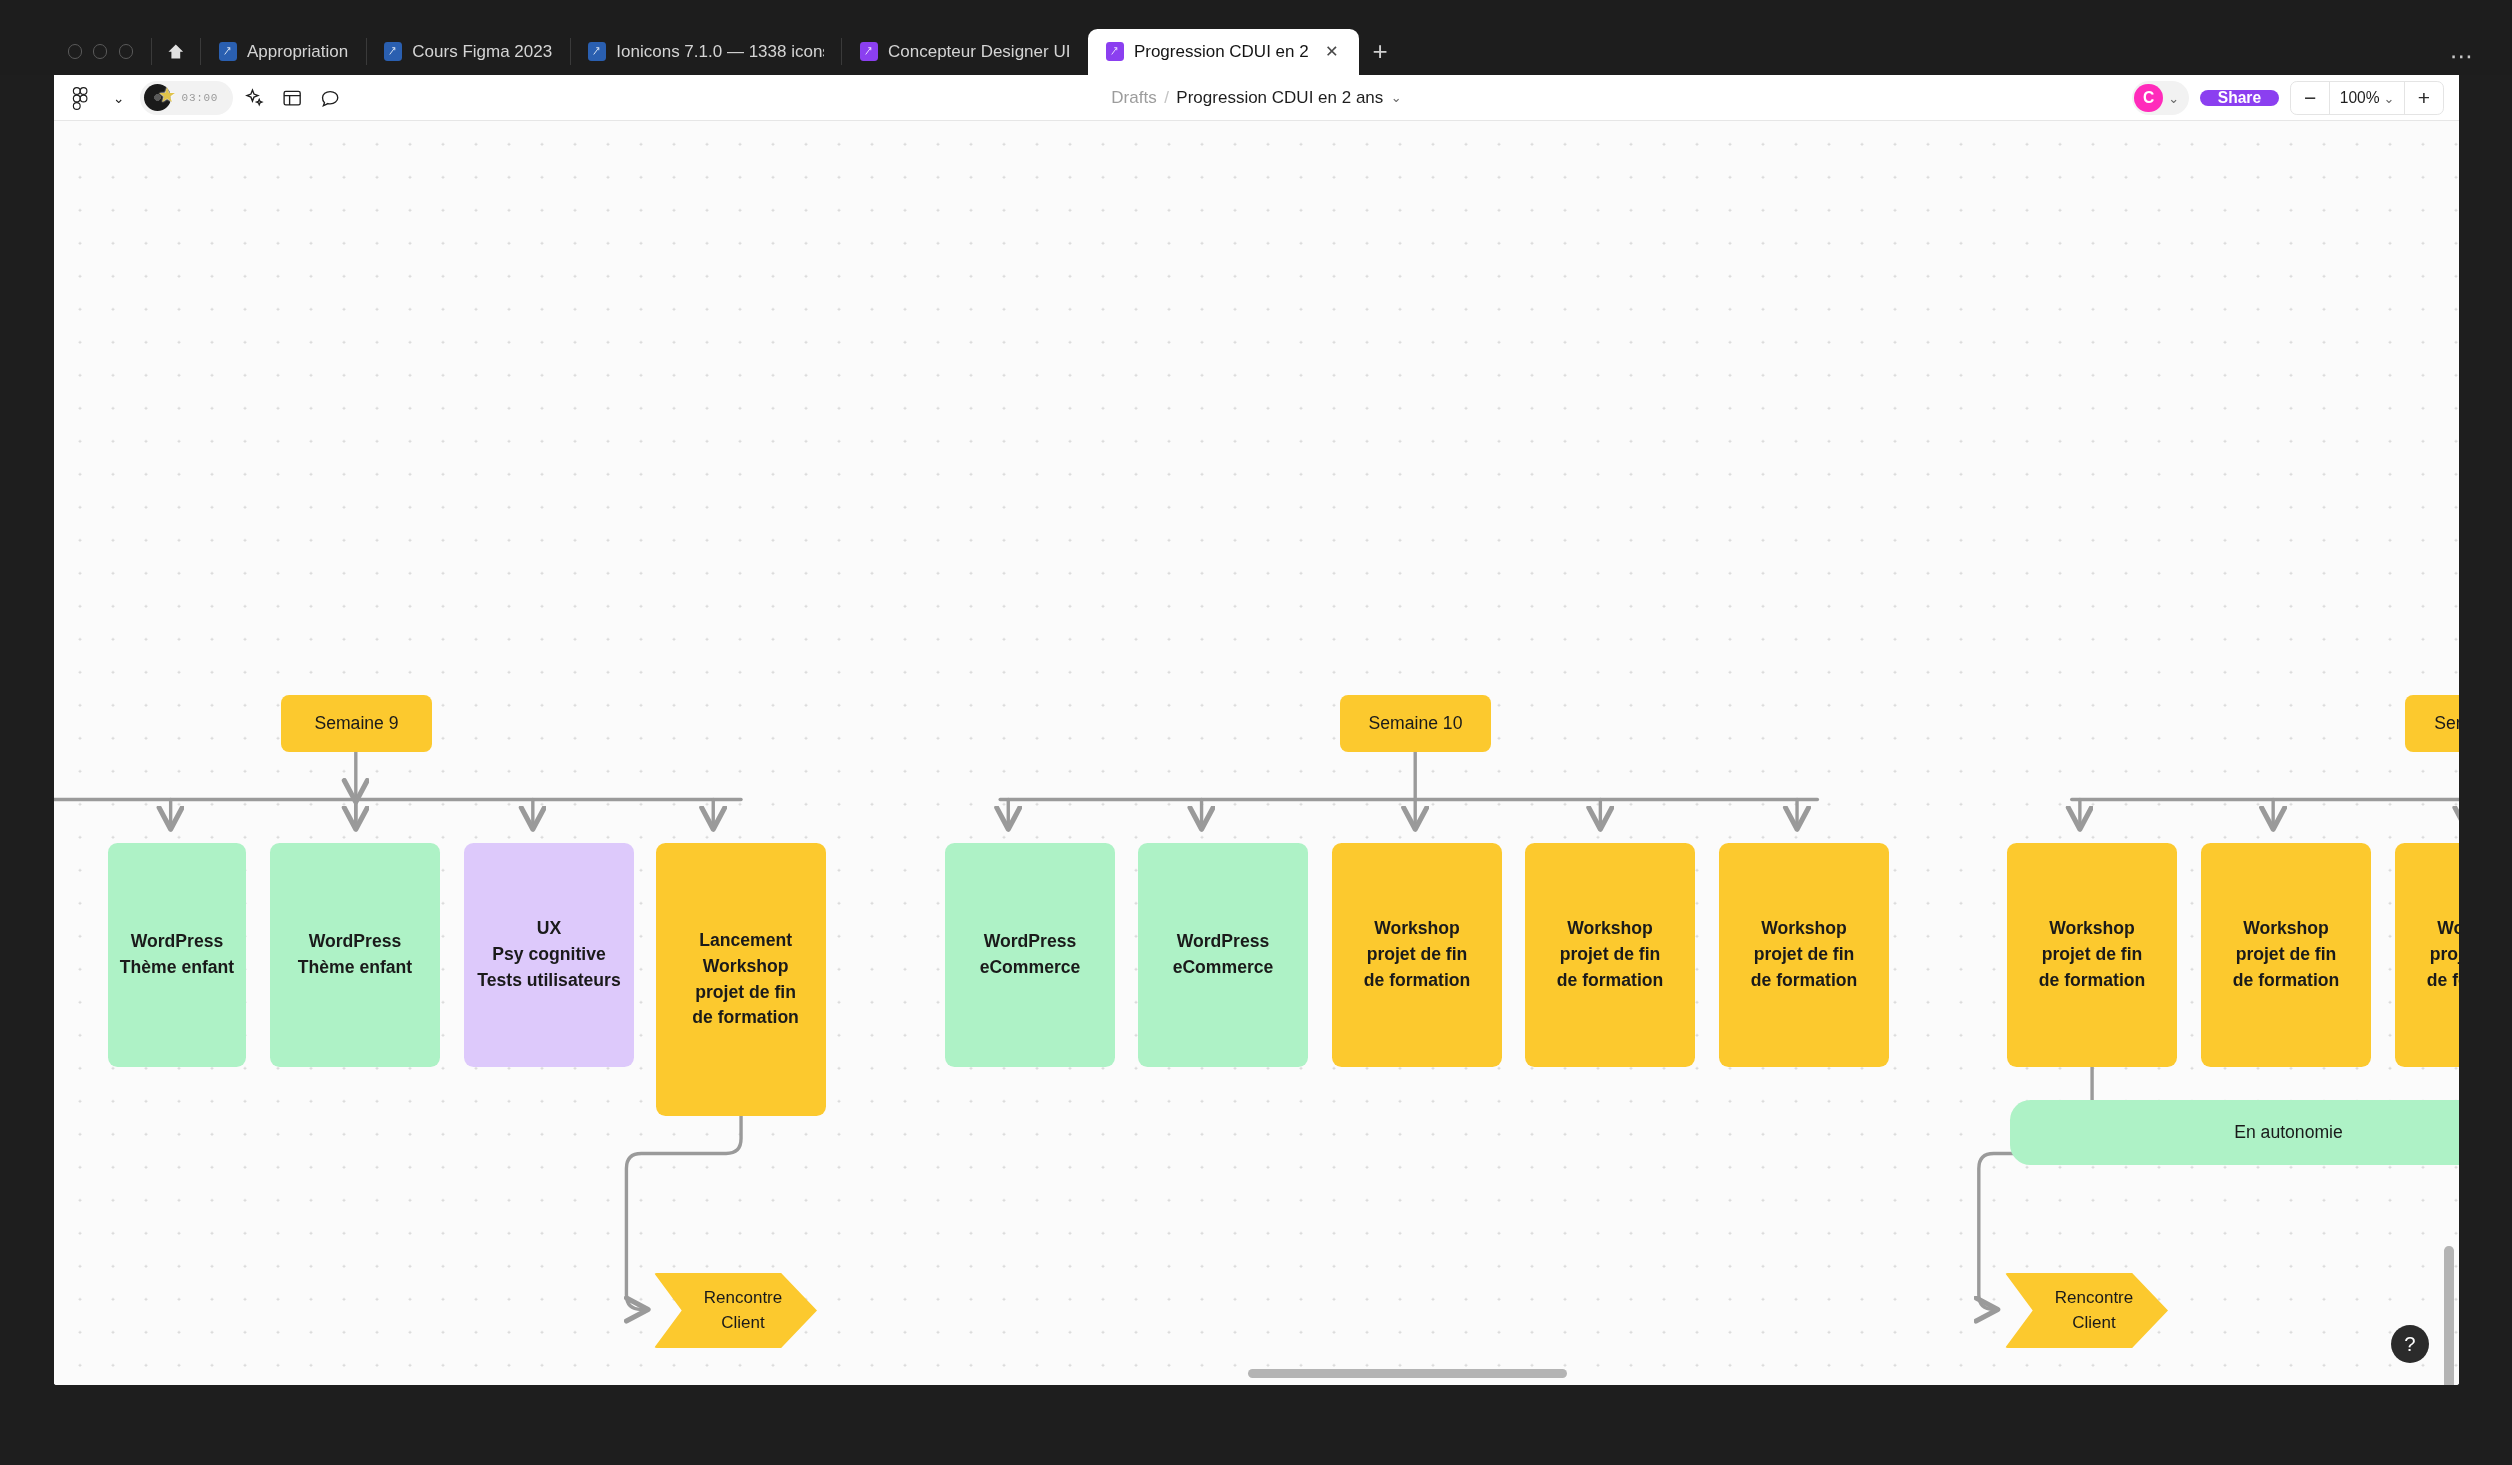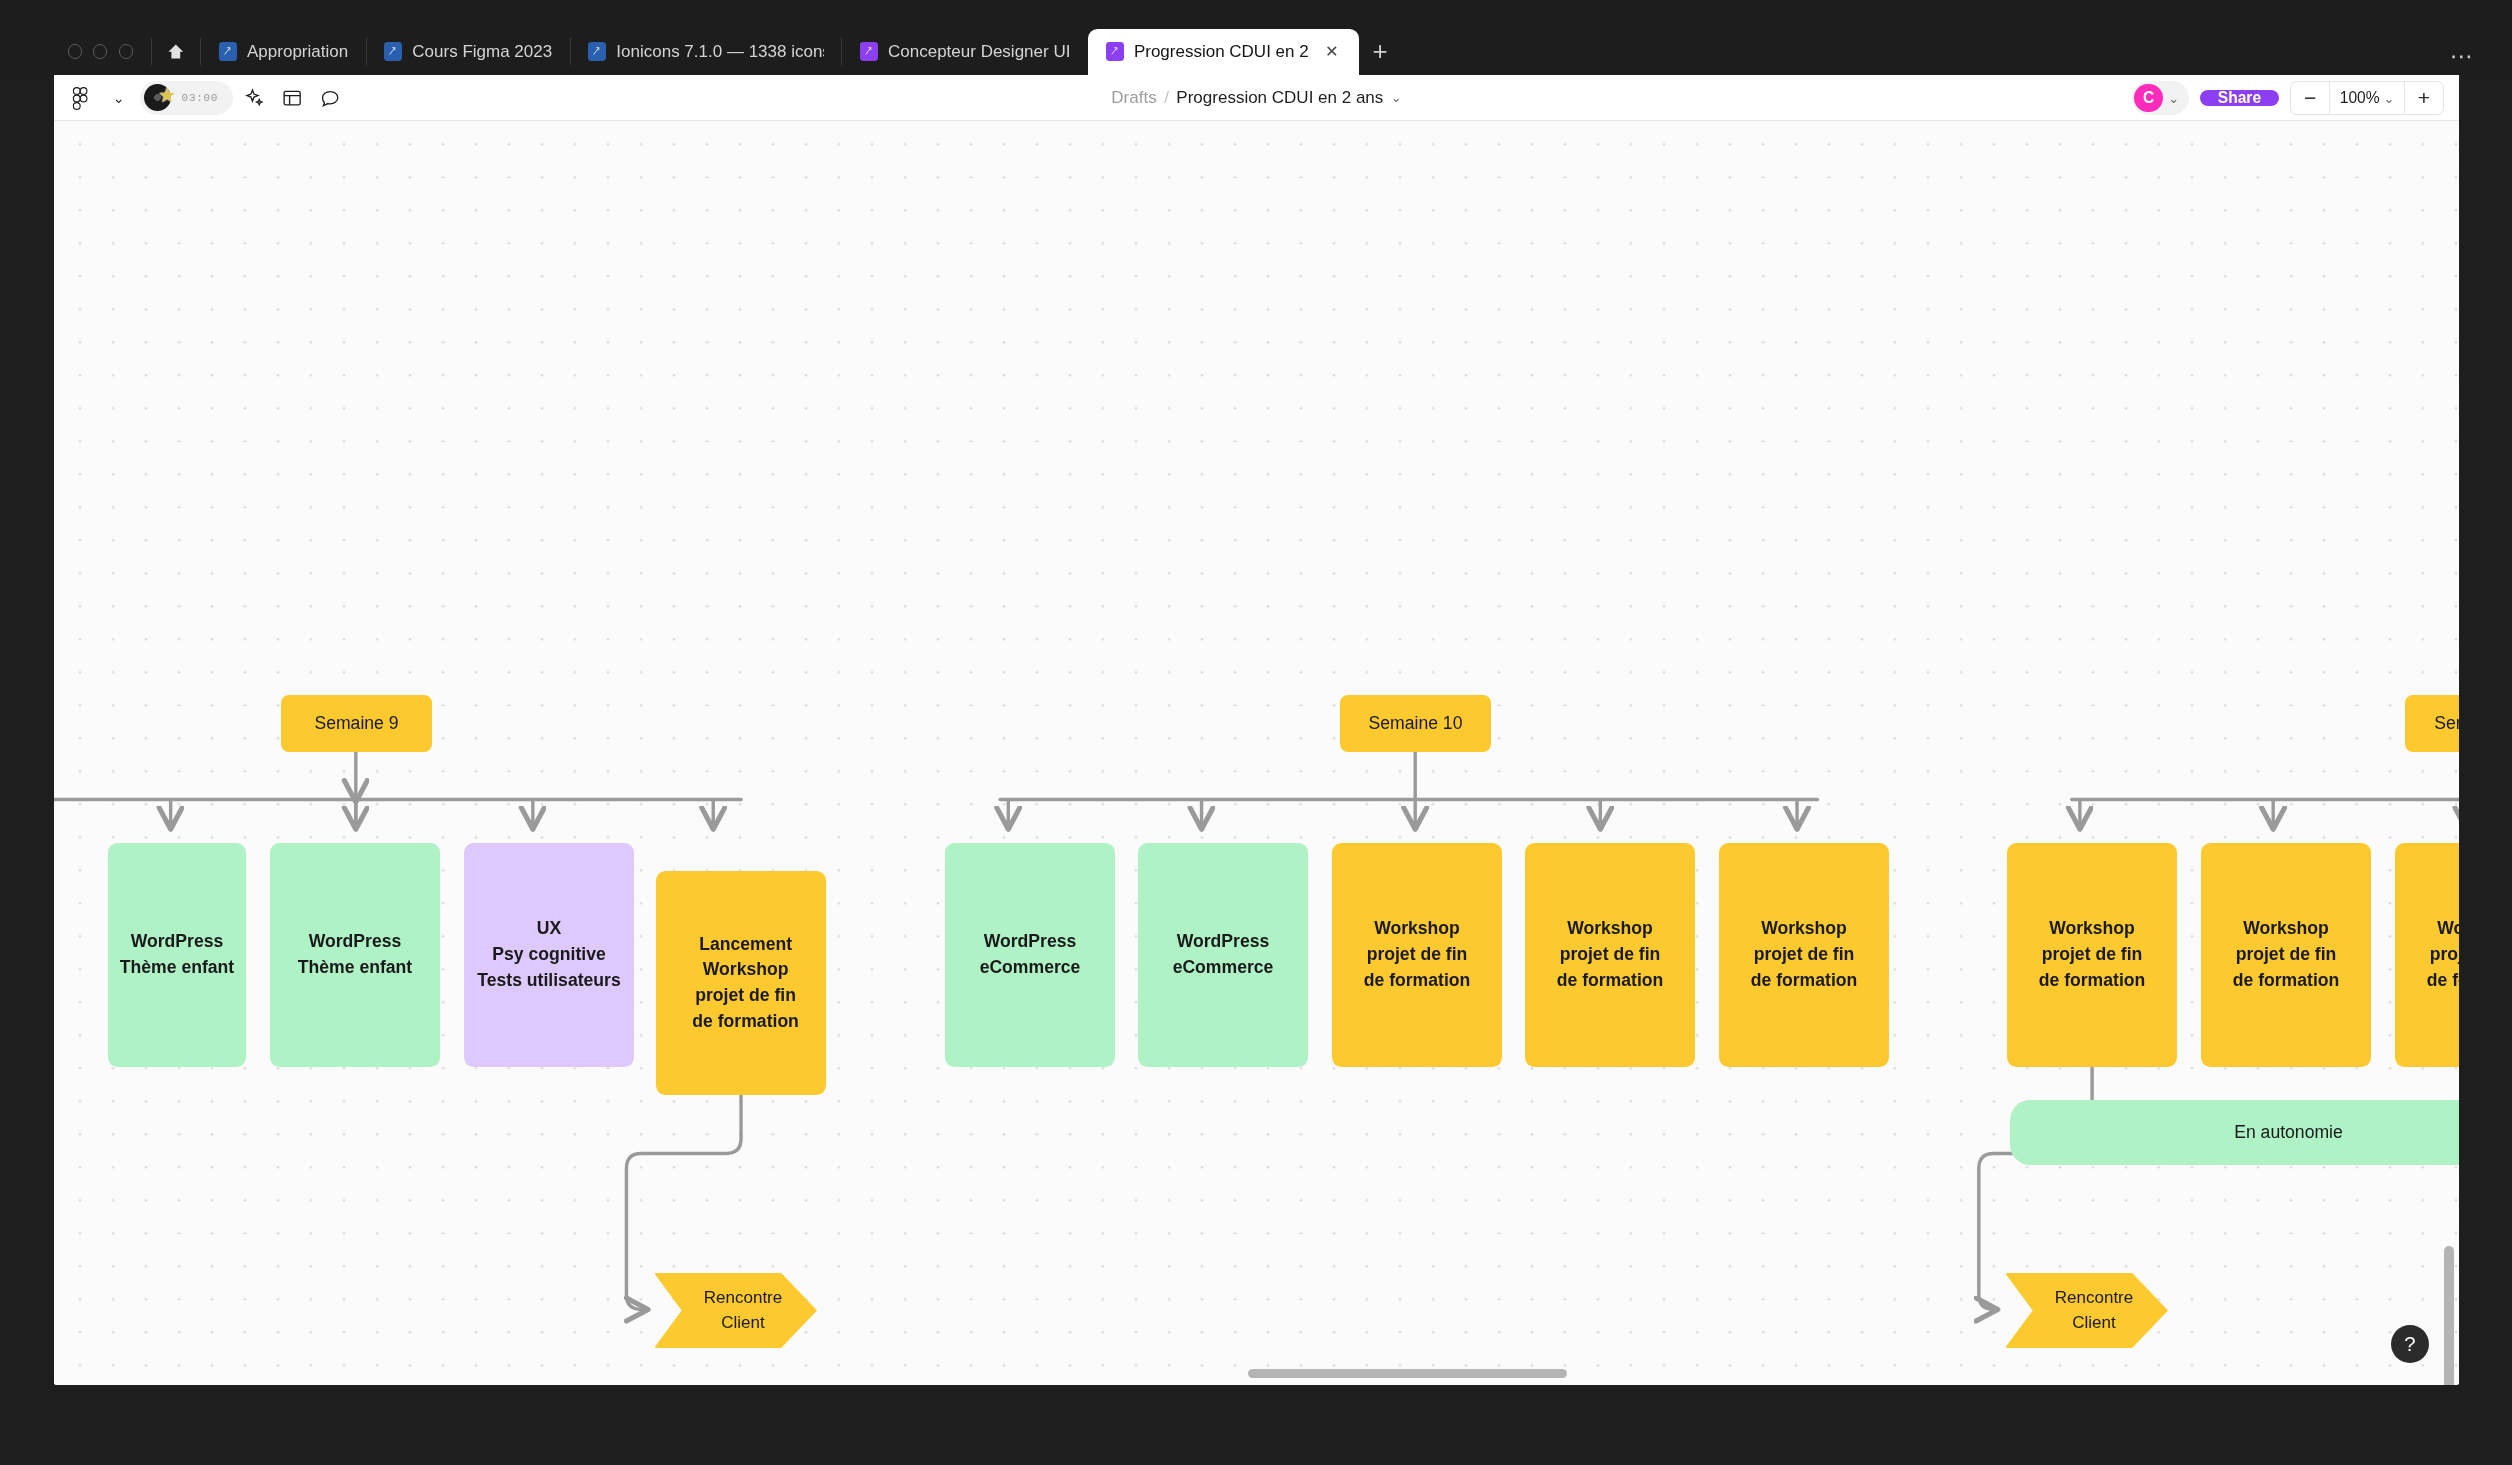--- a/index.html
+++ b/index.html
@@ -448,21 +448,21 @@
             <div>Thème enfant</div>
           </div>
         </div>
         <div class="node card purple" style="left:410px;top:722px;width:170px;height:224px;">
           <div>
             <div>UX</div>
             <div>Psy cognitive</div>
             <div>Tests utilisateurs</div>
           </div>
         </div>
-        <div class="node card yellow" style="left:602px;top:750px;width:170px;height:224px;padding-left:16px;">
+        <div class="node card yellow" style="left:602px;top:722px;width:170px;height:273px;padding-left:16px;">
           <div>
             <div>Lancement</div>
             <div>Workshop</div>
             <div>projet de fin</div>
             <div>de formation</div>
           </div>
         </div>
 
         <div class="node card green" style="left:891px;top:722px;width:170px;height:224px;">
           <div>

